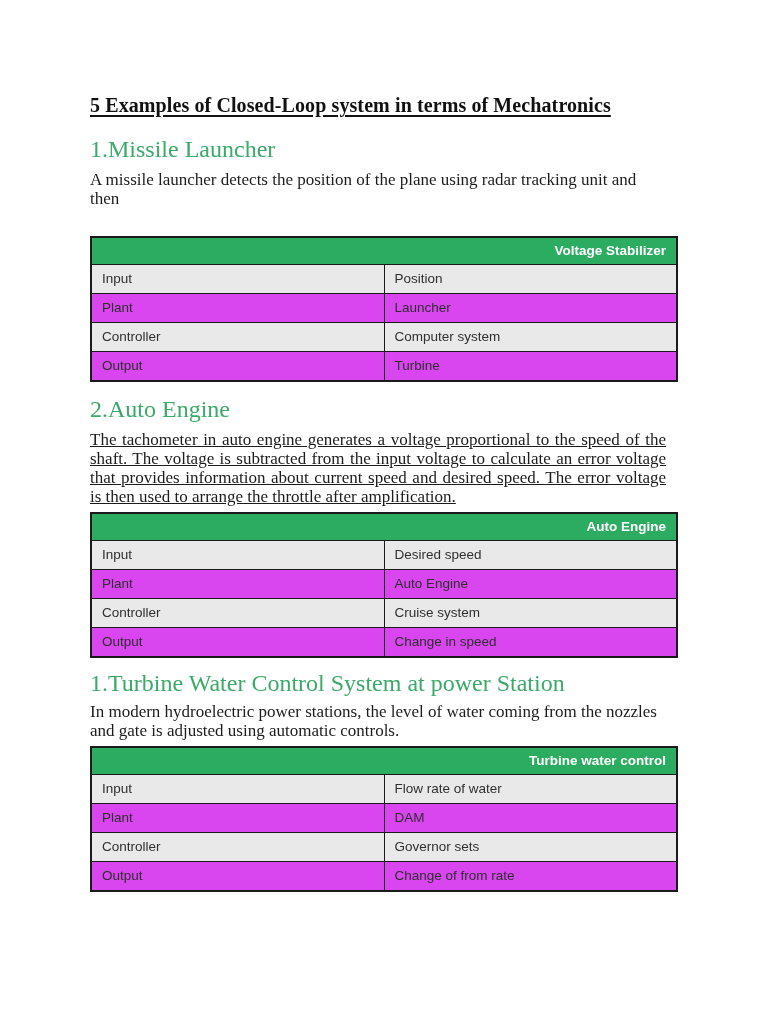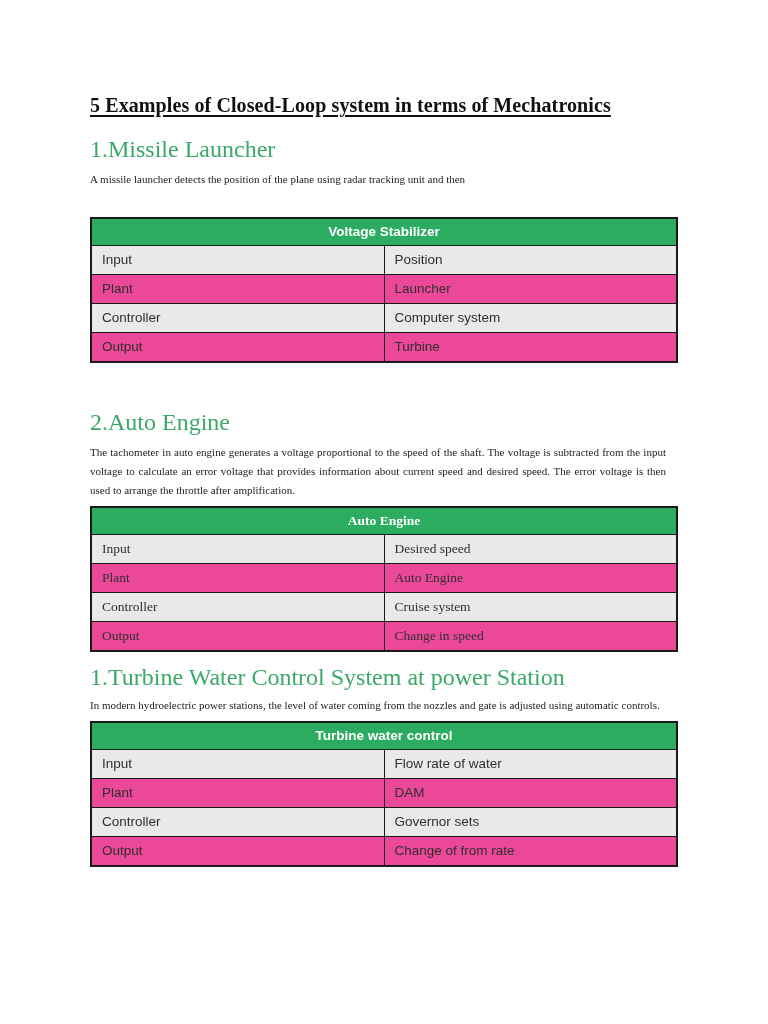--- a/index.html
+++ b/index.html
@@ -34,57 +34,57 @@
     letter-spacing: 0.1px;
   }
   .sec-heading {
     margin: 0;
     font-weight: normal;
     font-size: 24px;
     line-height: 38px;
     color: #3ba968;
   }
   .h1-gap { margin-top: 12px; }
-  .h2-gap { margin-top: 40px; }
+  .h2-gap { margin-top: 8px; }
   .h3-gap { margin-top: 6px; }
   .body-text {
     margin: 2px 12px 0 0;
-    font-size: 11px;
+    font-size: 17px;
     line-height: 19px;
     color: #1c1c1c;
   }
-  .justify { text-align: justify; }
+  .justify { text-align: justify; text-decoration: underline; }
   .p3-gap { margin-top: 0; }
   .spec-table {
     width: 100%;
     border-collapse: collapse;
     border: 2px solid #1a1a1a;
     font-family: "Liberation Sans", sans-serif;
     font-size: 13.5px;
     color: #2f2f2f;
     table-layout: fixed;
   }
   .t1-gap { margin-top: 28px; }
-  .t2-gap { margin-top: 6px; font-family: Liberation Serif, serif; }
+  .t2-gap { margin-top: 6px; }
   .t3-gap { margin-top: 6px; padding-left: 16px; }
   .spec-table th {
     background: #2bac60;
     color: #ffffff;
     font-weight: 600;
-    text-align: center;
+    text-align: right;
     padding: 4px 10px;
     border: 1px solid #1a1a1a;
     font-size: 13.5px;
     line-height: 18px;
   }
   .spec-table td {
     border: 1px solid #1a1a1a;
     padding: 5px 10px;
     line-height: 18px;
-    background: #ec4899;
+    background: #d946ef;
   }
   .spec-table tbody tr:nth-child(odd) td { background: #e9e9e9; }
   .t1 td:first-child { width: 38.0%; }
   .t2 td:first-child { width: 39.7%; }
   .t3 td:first-child { width: 36.6%; }
 </style>
 </head>
 <body>
 
 <div class="page">

